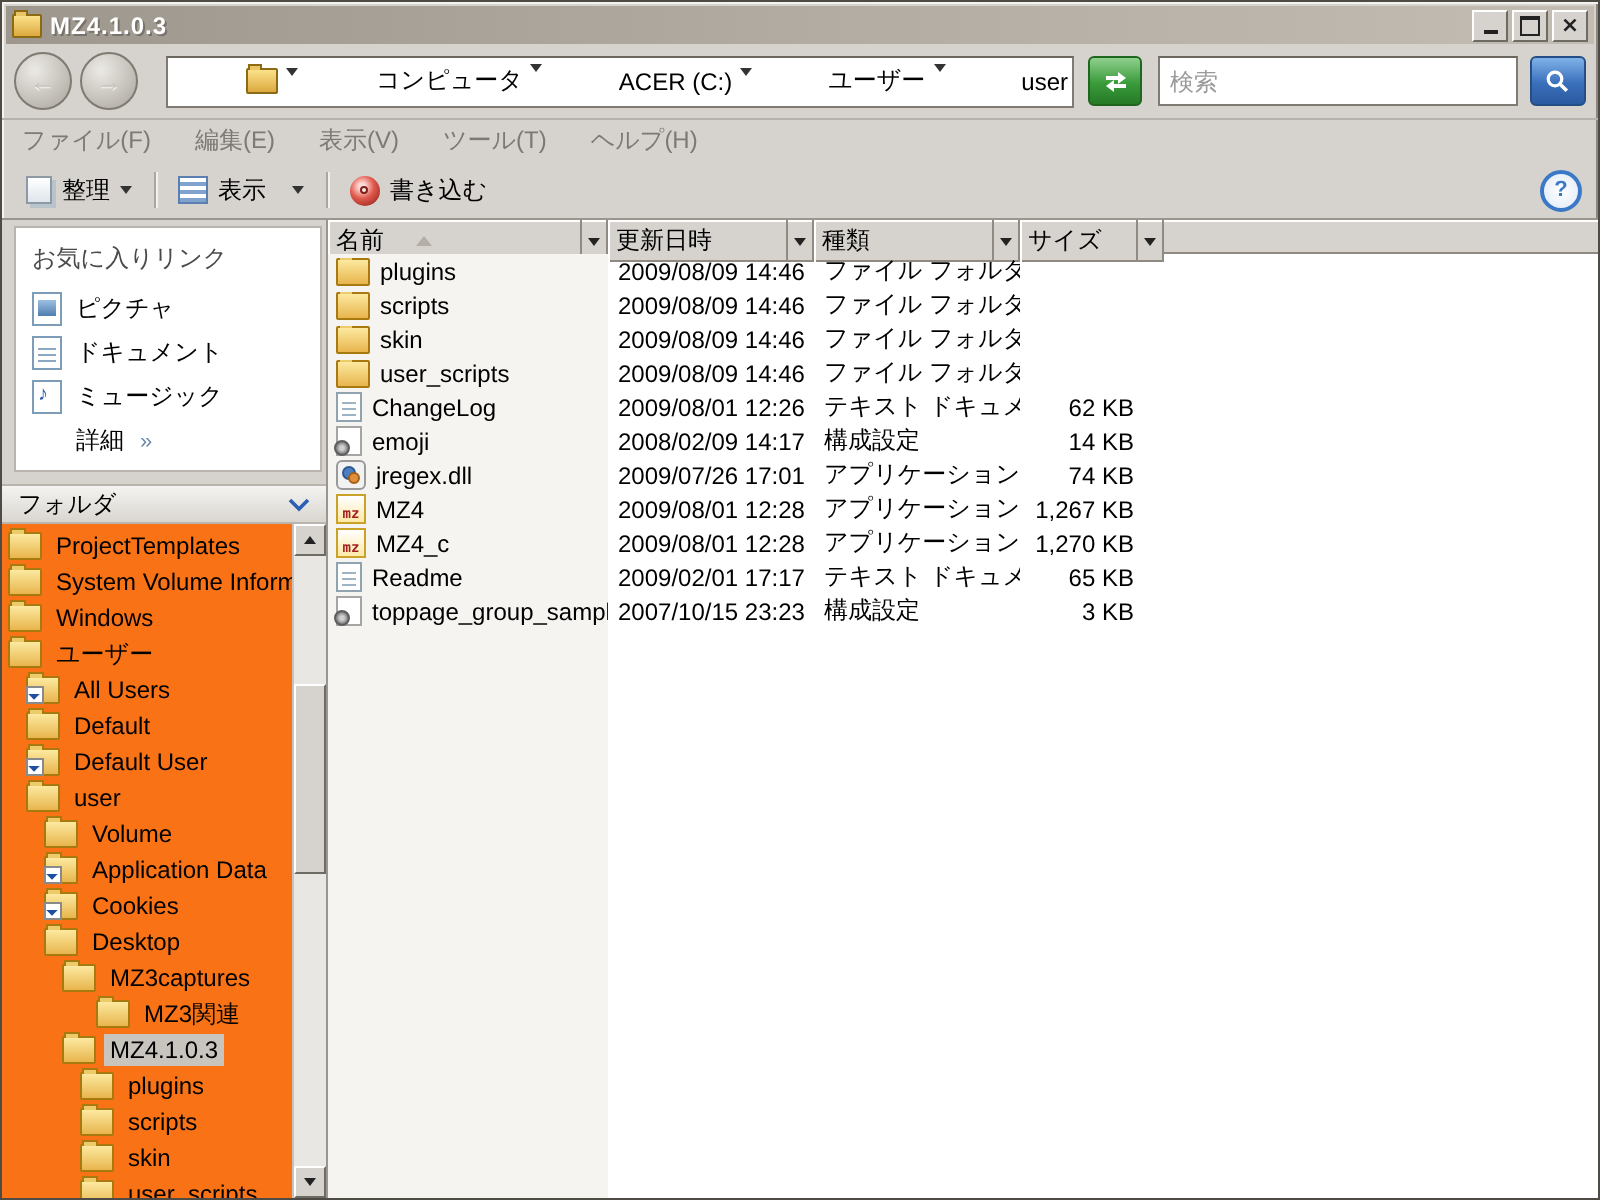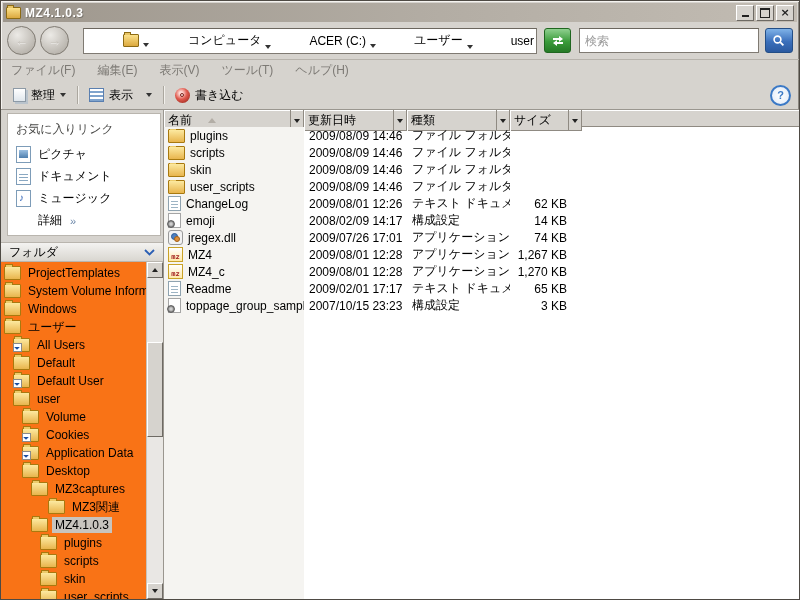--- a/index.html
+++ b/index.html
@@ -21,21 +21,21 @@
   .g-min{width:7px;height:2px;background:#222;margin-top:7px;}
   .g-max{width:8px;height:7px;border:1px solid #222;border-top-width:2px;}
   .g-x{font:bold 11px/10px "DejaVu Sans",sans-serif;color:#222;}
   
   .navband{height:37px;display:flex;align-items:center;padding:0 6px;gap:4px;border-bottom:1px solid #b7b3ac;}
   .circ{width:27px;height:27px;border-radius:50%;border:1px solid #7f7a72;flex:none;
     background:radial-gradient(circle at 35% 30%,#eceae6,#a9a49c);display:flex;align-items:center;justify-content:center;}
   .circ .arr{font-size:13px;font-weight:bold;color:#c6c2bb;text-shadow:0 1px 0 #ffffffaa;}
   .addr{flex:none;width:446px;height:24px;margin-left:10px;background:#fff;border:1px solid #7f7a72;border-top-color:#6b665e;
     display:flex;align-items:center;padding:0 2px 0 4px;gap:1px;overflow:hidden;}
-  .crumb{display:flex;align-items:flex-end;gap:4px;padding:2px 3px;white-space:nowrap;margin-left:32px;}
+  .crumb{display:flex;align-items:flex-start;gap:4px;padding:2px 3px;white-space:nowrap;margin-left:32px;}
   .dtri{width:0;height:0;border-left:3px solid transparent;border-right:3px solid transparent;border-top:4px solid #333;}
   .addr-folder{width:14px;height:11px;position:relative;background:linear-gradient(#fbe18a,#dca93f);
     border:1px solid #8d6b14;border-radius:1px;}
   .addr-folder::before{content:"";position:absolute;top:-3px;left:0;width:5px;height:2px;
     background:#e9c565;border:1px solid #8d6b14;border-bottom:none;}
   .addr-hist{margin-left:auto;width:16px;height:100%;display:flex;align-items:center;justify-content:center;}
   .gobtn{width:25px;height:23px;flex:none;border:1px solid #1f661f;border-radius:3px;margin-left:3px;
     background:linear-gradient(#8fd08f,#3a9b3a 55%,#267a26);display:flex;align-items:center;justify-content:center;}
   .searchbox{flex:1;height:23px;margin-left:4px;border:1px solid #7f7a72;border-top-color:#6b665e;background:#fff;
     display:flex;align-items:center;}
@@ -346,27 +346,27 @@
             <div class="trow" style="padding-left: 21px;">
               <span class="fldr">
                 
               </span>
               <span class="lbl">Volume</span>
             </div>
             <div class="trow" style="padding-left: 21px;">
               <span class="fldr">
                 <span class="lnkovl"></span>
               </span>
+              <span class="lbl">Application Data</span>
+            </div>
+            <div class="trow" style="padding-left: 21px;">
+              <span class="fldr">
+                <span class="lnkovl"></span>
+              </span>
               <span class="lbl">Cookies</span>
-            </div>
-            <div class="trow" style="padding-left: 21px;">
-              <span class="fldr">
-                <span class="lnkovl"></span>
-              </span>
-              <span class="lbl">Application Data</span>
             </div>
             <div class="trow" style="padding-left: 21px;">
               <span class="fldr">
                 
               </span>
               <span class="lbl">Desktop</span>
             </div>
             <div class="trow" style="padding-left: 30px;">
               <span class="fldr">
                 

